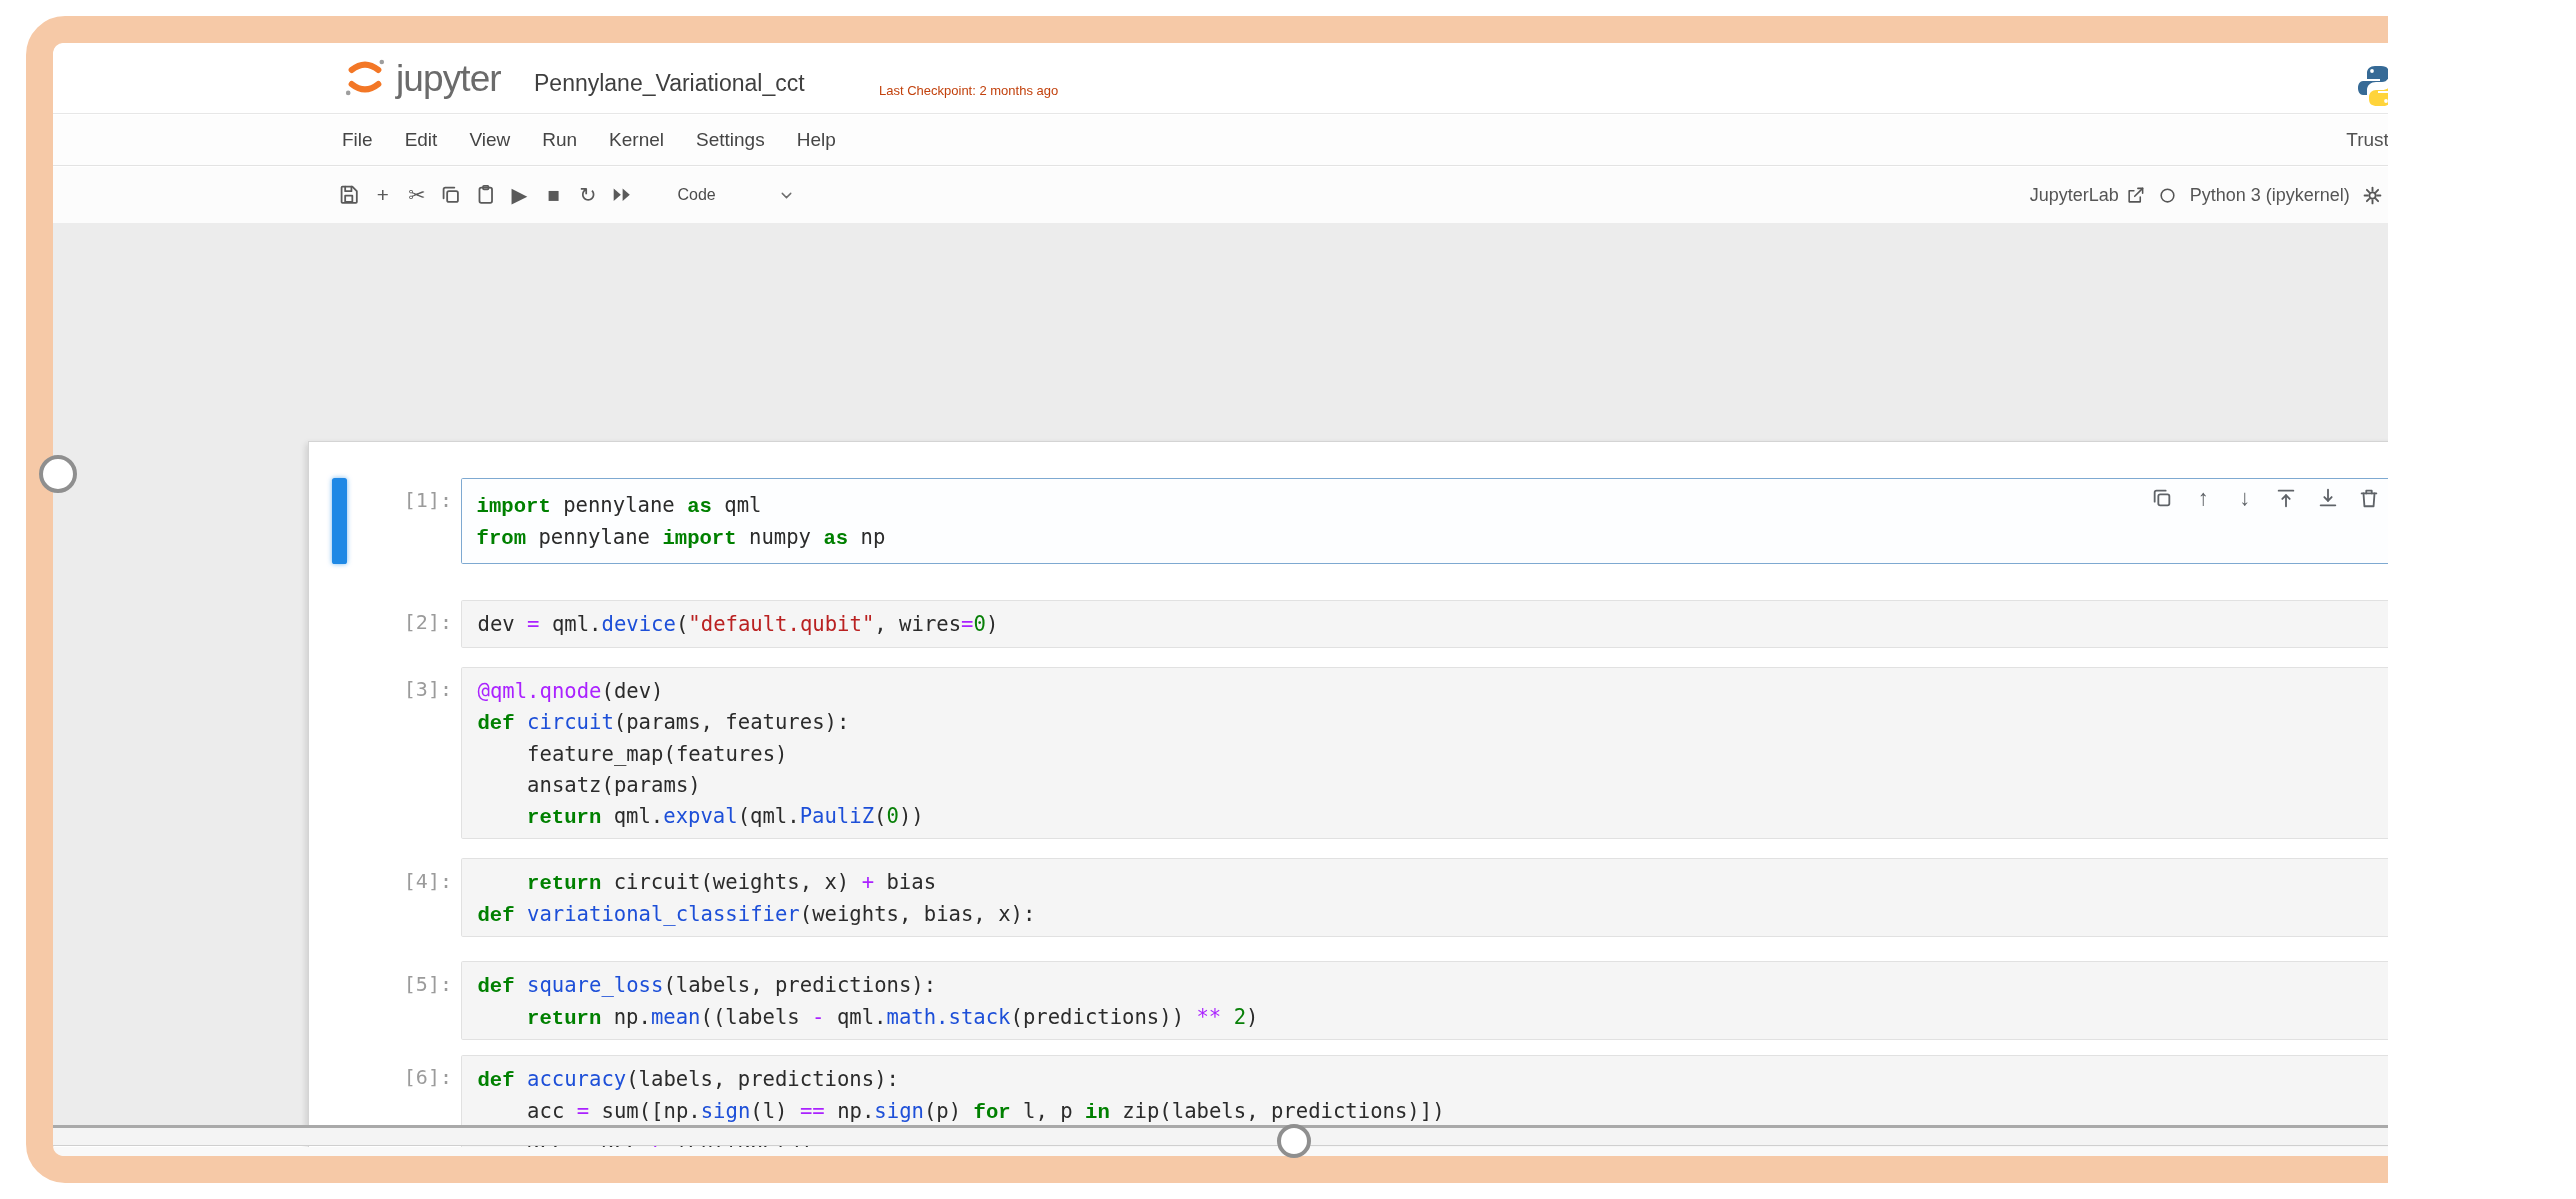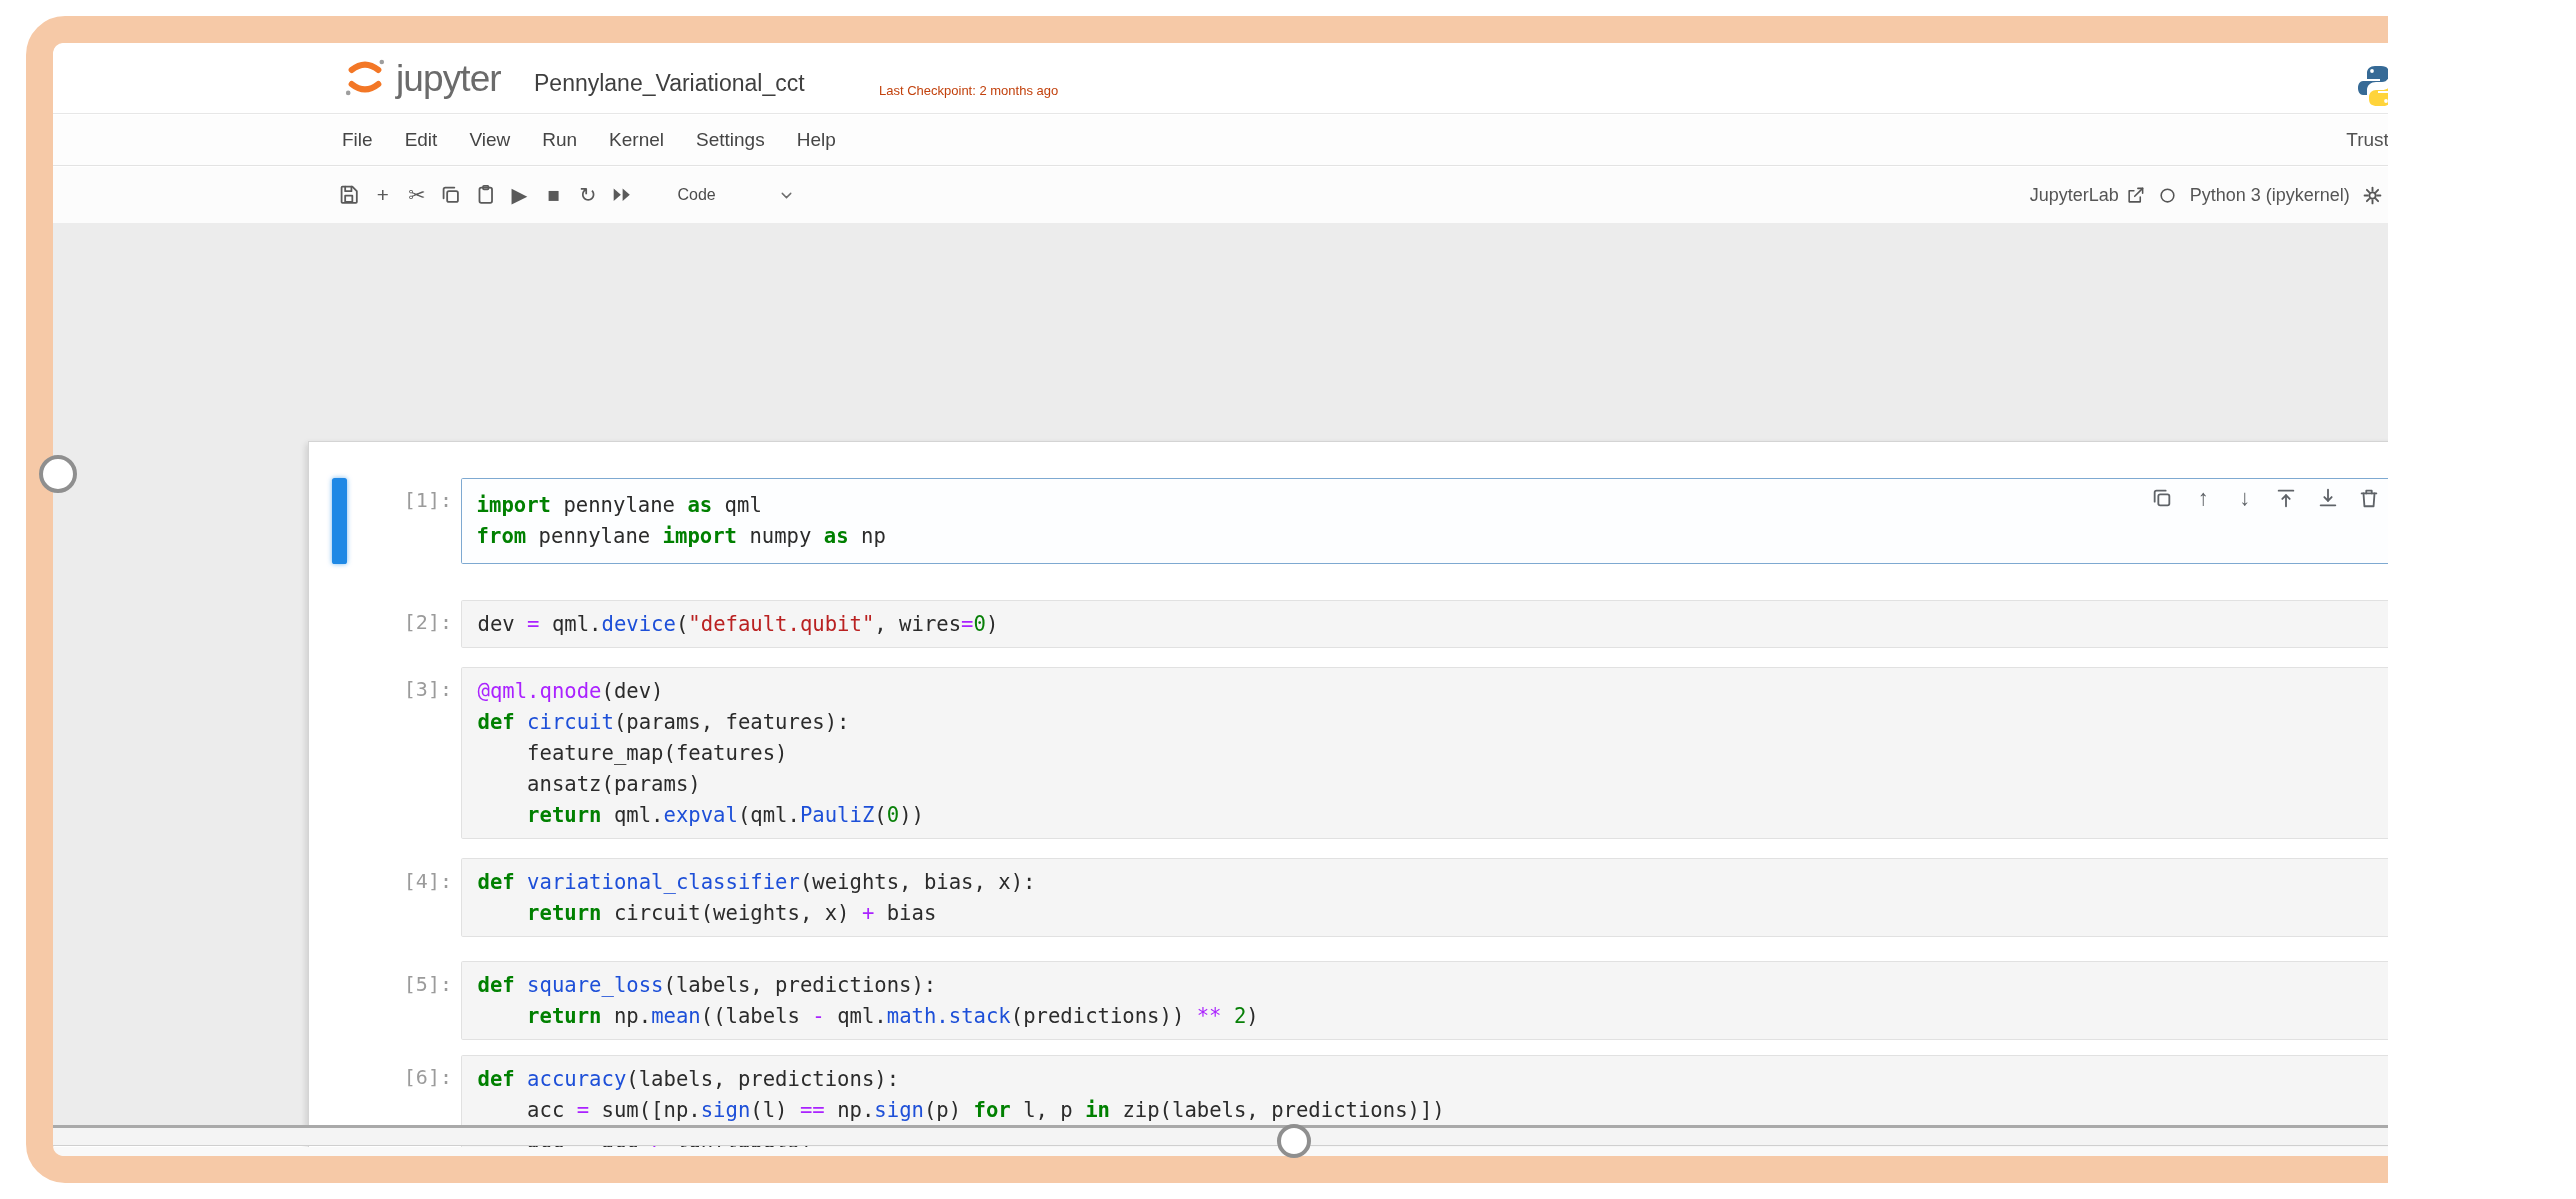--- a/index.html
+++ b/index.html
@@ -45,21 +45,21 @@
         border:0.9px solid #d4d4d4;box-shadow:-3.4px 1.7px 6.9px rgba(0,0,0,0.08),0 3.4px 6.9px rgba(0,0,0,0.08);}
   .cell{position:absolute;left:0;width:100%;}
   .prompt{position:absolute;left:34px;width:109px;text-align:right;
           font-family:"DejaVu Sans Mono",monospace;font-size:20px;color:#9b9b9b;}
   .cinput{position:absolute;left:152px;width:1936px;box-sizing:border-box;background:#f5f5f5;
           border:0.9px solid #e1e1e1;border-radius:1.7px;padding:8.6px 15.5px;}
   .cell.selected .cinput{background:#fdfeff;border:1.7px solid var(--c-selborder,#7ea9d1);padding:11px 14.6px;}
   .selbar{position:absolute;left:23px;width:14.6px;border-radius:2.6px;background:var(--c-sel,#1e88e5);
           box-shadow:0 0 5.2px rgba(30,136,229,.6);}
   .cl{white-space:pre;font-family:"DejaVu Sans Mono",monospace;font-size:20.6px;line-height:31px;color:#2b2b2b;}
-  .t-k{color:var(--c-k,#008000);font-weight:bold;}
+  .t-k{color:var(--c-k,#008000);font-weight:bold;font-family:Liberation Mono, monospace;}
   .t-f{color:var(--c-f,#1d4fd8);}
   .t-s{color:var(--c-s,#ba2121);}
   .t-n{color:var(--c-n,#088008);}
   .t-o{color:var(--c-o,#aa22ff);}
   .t-d{color:var(--c-d,#aa22ff);}
   .celltb{position:absolute;right:13.7px;top:6.9px;display:flex;gap:15.5px;align-items:center;}
   .celltb .tbtn{width:26px;height:26px;color:#5f6368;font-size:22px;}
   .celltb .tbtn svg{width:22px;height:22px;}
   
   .handle{position:absolute;border-radius:50%;background:#fff;border:4.3px solid #8f8f8f;box-sizing:border-box;}
@@ -218,22 +218,22 @@
                   <div class="cl"><span class="t-d">@qml.qnode</span><span>(dev)</span></div>
                   <div class="cl"><span class="t-k">def</span><span> </span><span class="t-f">circuit</span><span>(params, features):</span></div>
                   <div class="cl"><span>    feature_map(features)</span></div>
                   <div class="cl"><span>    ansatz(params)</span></div>
                   <div class="cl"><span>    </span><span class="t-k">return</span><span> qml.</span><span class="t-f">expval</span><span>(qml.</span><span class="t-f">PauliZ</span><span>(</span><span class="t-n">0</span><span>))</span></div>
                 </div>
               </div>
               <div class="cell">
                 <div class="prompt" style="top: 427px;">[4]:</div>
                 <div class="cinput" style="top: 416px; height: 79px;">
+                  <div class="cl"><span>    </span><span class="t-k">return</span><span> circuit(weights, x) </span><span class="t-o">+</span><span> bias</span></div>
                   <div class="cl"><span class="t-k">def</span><span> </span><span class="t-f">variational_classifier</span><span>(weights, bias, x):</span></div>
-                  <div class="cl"><span>    </span><span class="t-k">return</span><span> circuit(weights, x) </span><span class="t-o">+</span><span> bias</span></div>
                 </div>
               </div>
               <div class="cell">
                 <div class="prompt" style="top: 530px;">[5]:</div>
                 <div class="cinput" style="top: 519px; height: 79px;">
                   <div class="cl"><span class="t-k">def</span><span> </span><span class="t-f">square_loss</span><span>(labels, predictions):</span></div>
                   <div class="cl"><span>    </span><span class="t-k">return</span><span> np.</span><span class="t-f">mean</span><span>((labels </span><span class="t-o">-</span><span> qml.</span><span class="t-f">math.stack</span><span>(predictions)) </span><span class="t-o">**</span><span> </span><span class="t-n">2</span><span>)</span></div>
                 </div>
               </div>
               <div class="cell">

